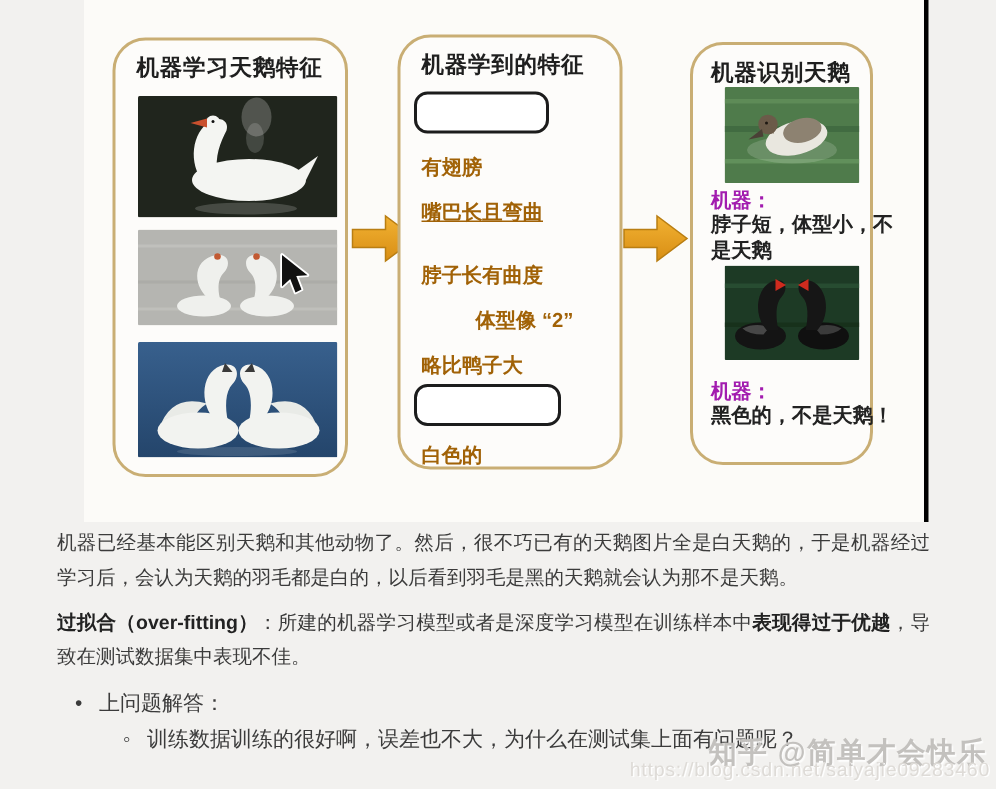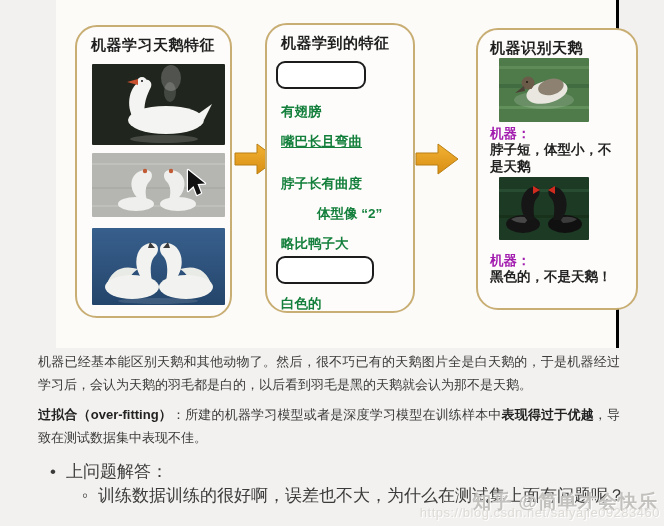--- a/index.html
+++ b/index.html
@@ -4,27 +4,27 @@
 <style>
   html,body{margin:0;padding:0;}
   body{font-family:"Liberation Sans",sans-serif;}
   .page{position:relative;width:664px;height:526px;background:#f2f1ef;overflow:hidden;}
   .slide{position:absolute;left:56px;top:0;width:560px;height:348px;background:#fcfbf8;border-right:3px solid #000000;}
   .fbox{position:absolute;border:2px solid #c9ae74;border-radius:22px;background:#fdfcfa;box-sizing:border-box;}
   .box-title{position:absolute;left:14px;top:9px;font-size:15px;font-weight:700;color:#1f1f1f;letter-spacing:0.5px;white-space:nowrap;}
   .img-frame{position:absolute;overflow:hidden;border-radius:1px;}
   .img-frame svg{display:block;}
   .feature-rect{position:absolute;border:2.5px solid #1c1c1c;border-radius:9px;background:#ffffff;box-sizing:border-box;}
-  .feature-item{position:absolute;left:14px;font-size:13.5px;font-weight:700;color:#15803d;white-space:nowrap;}
+  .feature-item{position:absolute;left:14px;font-size:13.5px;font-weight:700;color:#a16207;white-space:nowrap;}
   .machine-label{position:absolute;font-size:13.5px;font-weight:700;color:#a21caf;}
   .machine-text{position:absolute;font-size:13.5px;font-weight:700;color:#222;line-height:17px;}
   .arrow{position:absolute;width:46px;height:36px;}
   .para{position:absolute;left:38px;width:582px;font-size:13px;line-height:23px;color:#3b3b3b;text-align:justify;}
   .para b{color:#222;}
-  .bullet-row{position:absolute;font-size:17px;color:#3b3b3b;white-space:nowrap;}
+  .bullet-row{position:absolute;font-size:14px;color:#3b3b3b;white-space:nowrap;}
   .bullet-dot{display:inline-block;width:16px;color:#3b3b3b;}
   .wm-zhihu{position:absolute;right:6px;top:489px;font-size:19px;font-weight:700;color:#c3c1be;text-shadow:1px 1px 1px rgba(255,255,255,0.95);letter-spacing:1px;}
   .wm-url{position:absolute;right:4px;top:505px;font-size:13px;color:#dedbd7;text-shadow:1px 1px 0 rgba(255,255,255,0.9);letter-spacing:0.5px;}
 </style>
 </head>
 <body>
 
 <div class="page">
 
   <div class="slide">
@@ -116,21 +116,21 @@
         <defs>
             <linearGradient id="ag2" x1="0" y1="0" x2="0" y2="1">
           <stop offset="0" stop-color="#f2b233"></stop>
               <stop offset="1" stop-color="#d88e14"></stop>
         </linearGradient>
           </defs>
         <path d="M2 12 H24 V3 L44 18 L24 33 V24 H2 Z" fill="url(#ag2)" stroke="#b97e12" stroke-width="1"></path>
       </svg>
     </div>
 
-    <div class="fbox" style="left:404px;top:28px;width:162px;height:282px;margin-left:16px;">
+    <div class="fbox" style="left:404px;top:28px;width:122px;height:282px;">
       <div class="box-title" style="left:12px;">机器识别天鹅</div>
 
       <div class="img-frame" style="left:21px;top:28px;width:90px;height:64px;">
         <svg width="90" height="64" viewBox="0 0 90 64">
           <rect width="90" height="64" fill="#4f7b4b"></rect>
           <rect y="8" width="90" height="3" fill="#61905a" opacity="0.8"></rect>
           <rect y="26" width="90" height="4" fill="#3d683e" opacity="0.8"></rect>
           <rect y="48" width="90" height="3" fill="#6a9a62" opacity="0.7"></rect>
           <ellipse cx="45" cy="42" rx="30" ry="9" fill="#e8efe6" opacity="0.18"></ellipse>
           <g transform="rotate(-14 48 34)">

